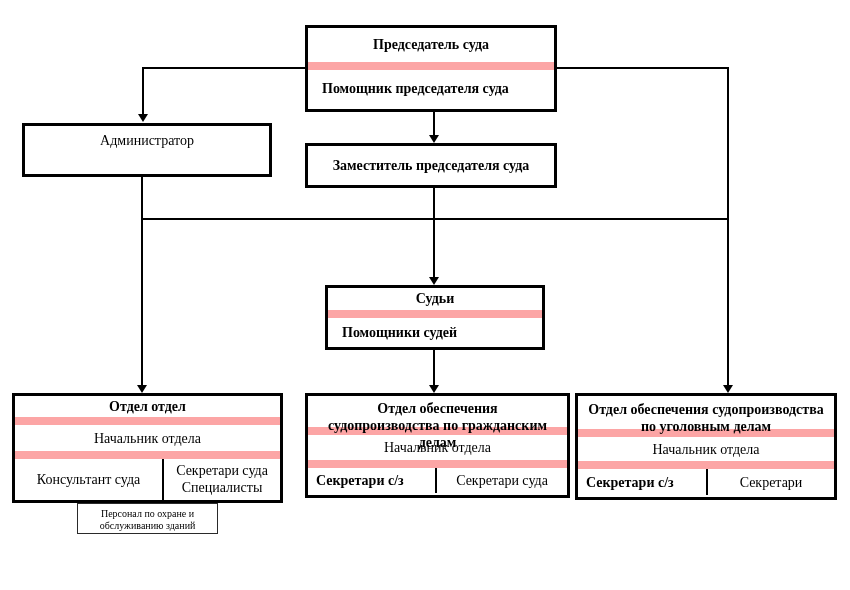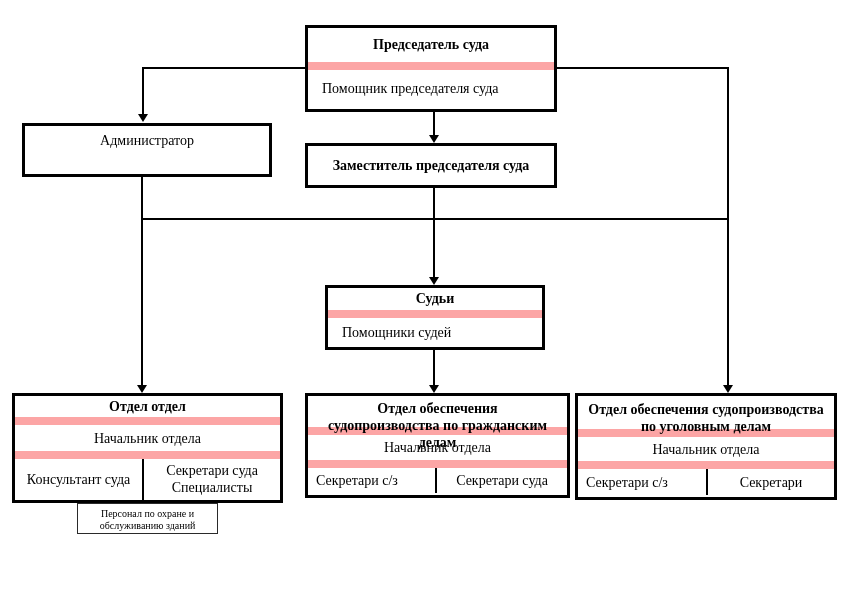--- a/index.html
+++ b/index.html
@@ -14,21 +14,21 @@
   }
   .thinbox{
     position:absolute;border:1px solid #2a2a2a;background:#fff;
     box-sizing:border-box;
   }
   .bold{font-weight:bold;}
   .row{box-sizing:border-box;width:100%;}
   .rowdiv{border-bottom:8px solid #fca5a5;}
   .center{text-align:center;}
   .vcenter{display:flex;align-items:center;justify-content:center;}
-  .vcenter-left{display:flex;align-items:center;justify-content:flex-start;}
+  .vcenter-left{display:flex;align-items:center;justify-content:flex-start;font-weight:bold;}
   .cells{display:flex;box-sizing:border-box;width:100%;}
   .cell{box-sizing:border-box;}
   .celldiv{border-right:2px solid #000;}
   .hline,.vline{position:absolute;background:#000;}
   .hline{height:2px;}
   .vline{width:2px;}
   .arrow{
     position:absolute;width:0;height:0;
     border-left:5px solid transparent;border-right:5px solid transparent;
     border-top:8px solid #000;
@@ -79,21 +79,21 @@
 
   <div class="box" style="left:325px;top:285px;width:220px;height:65px;">
     <div class="row rowdiv vcenter bold fsh" style="height:30px;">Судьи</div>
     <div class="row vcenter-left fs" style="height:29px;padding-left:14px;">Помощники судей</div>
   </div>
 
   <div class="box" style="left:12px;top:393px;width:271px;height:110px;">
     <div class="row rowdiv vcenter bold fsh" style="height:29px;">Отдел отдел</div>
     <div class="row rowdiv vcenter fs" style="height:34px;">Начальник отдела</div>
     <div class="cells" style="height:41px;">
-      <div class="cell celldiv vcenter fs" style="width:129px;">Консультант суда</div>
+      <div class="cell celldiv vcenter fs" style="width:149px;">Консультант суда</div>
       <div class="cell center fs" style="flex:1;padding-top:3px;">
         <span style="display:block;">Секретари суда</span>
         <span style="display:block;">Специалисты</span>
       </div>
     </div>
   </div>
 
   <div class="box" style="left:305px;top:393px;width:265px;height:105px;">
     <div class="row rowdiv center bold fs" style="height:39px;padding-top:4px;">
       <span style="display:block;">Отдел обеспечения</span>

